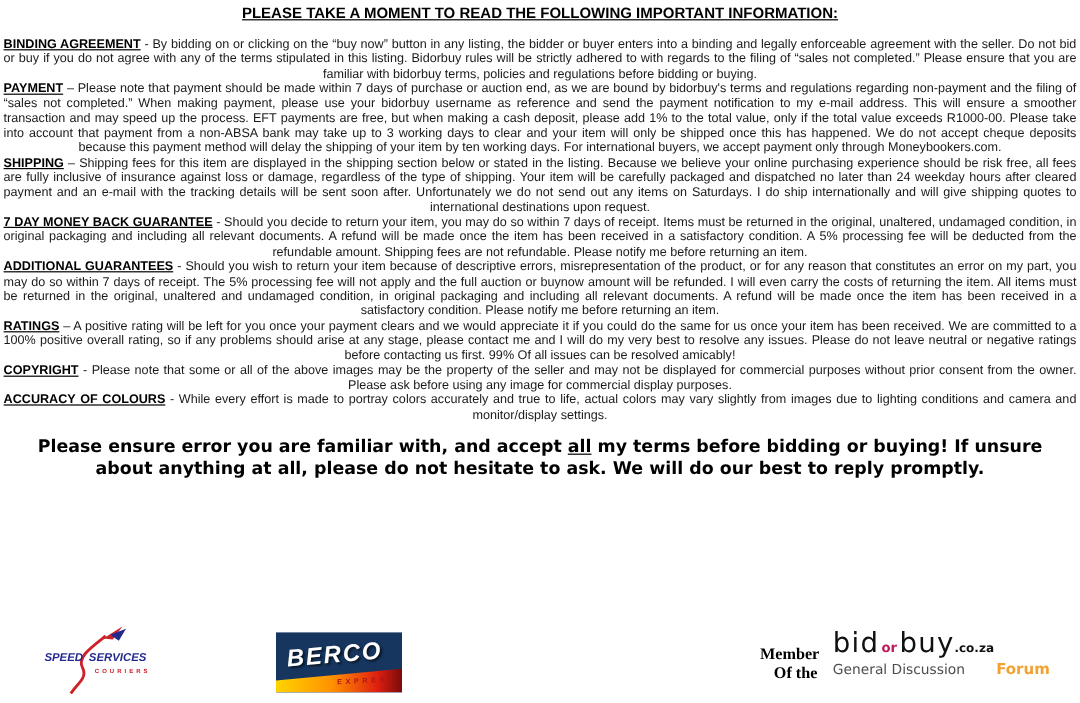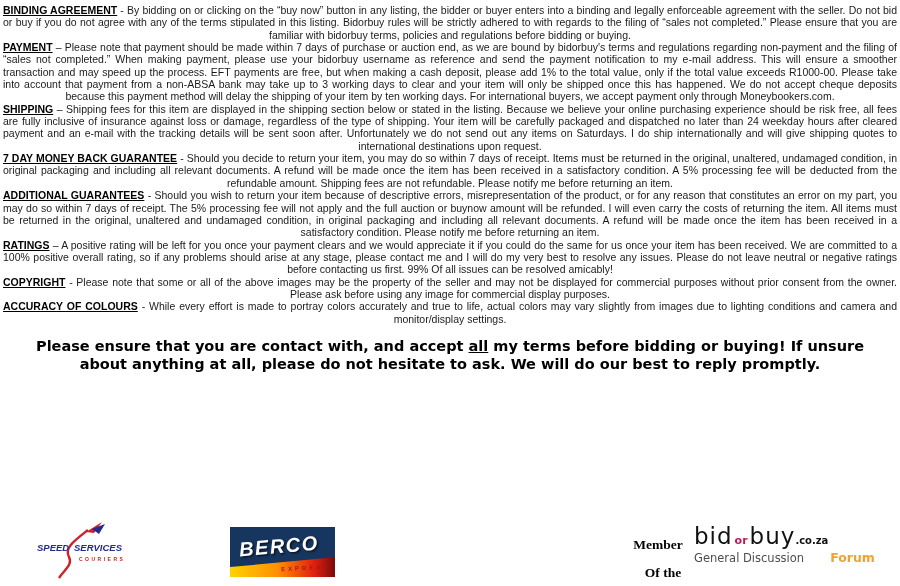--- a/index.html
+++ b/index.html
@@ -69,50 +69,51 @@
     transform:rotate(-3deg);
   }
 
   
   .member {
     position:absolute; left:625px; top:26px; width:66px;
     font-family:"Liberation Serif", serif;
     font-weight:bold; font-size:13.5px; line-height:15.5px;
     color:#000; text-align:center;
   }
-  .member .l2 { padding-left:10px;margin-top:12px; }
+  .member .l2 { padding-left:10px; }
 
   
   .bob { position:absolute; left:694px; top:12px; width:196px; font-family:"DejaVu Sans", sans-serif; }
   .bob-row1 { white-space:nowrap; }
   .bob-big { font-size:23px; font-weight:normal; color:#111; letter-spacing:1px; }
   .bob-or { font-size:11px; font-weight:bold; color:#be185d; padding:0 2px; }
   .bob-tld { font-size:10px; font-weight:bold; color:#111; }
   .bob-row2 { margin-top:-2px; white-space:nowrap; }
   .bob-gd { font-size:11.5px; color:#4d4d4d; }
   .bob-forum { font-size:12.5px; font-weight:bold; color:#f2a233; margin-left:26px; }
 </style>
 </head>
 <body>
 
 <div class="page">
 
+  <h1 class="title">PLEASE TAKE A MOMENT TO READ THE FOLLOWING IMPORTANT INFORMATION:</h1>
 
   <div class="terms">
     <p class="para"><b class="hd">BINDING AGREEMENT</b><span> - </span><span>By bidding on or clicking on the “buy now” button in any listing, the bidder or buyer enters into a binding and legally enforceable agreement with the seller. Do not bid or buy if you do not agree with any of the terms stipulated in this listing. Bidorbuy rules will be strictly adhered to with regards to the filing of “sales not completed.” Please ensure that you are familiar with bidorbuy terms, policies and regulations before bidding or buying.</span></p>
     <p class="para"><b class="hd">PAYMENT</b><span> – </span><span>Please note that payment should be made within 7 days of purchase or auction end, as we are bound by bidorbuy's terms and regulations regarding non-payment and the filing of “sales not completed.”  When making payment, please use your bidorbuy username as reference and send the payment notification to my e-mail address. This will ensure a smoother transaction and may speed up the process. EFT payments are free, but when making a cash deposit, please add 1% to the total value, only if the total value exceeds R1000-00.  Please take into account that payment from a non-ABSA bank may take up to 3 working days to clear and your item will only be shipped once this has happened. We do not accept cheque deposits because this payment method will delay the shipping of your item by ten working days. For international buyers, we accept payment only through Moneybookers.com.</span></p>
     <p class="para"><b class="hd">SHIPPING</b><span> – </span><span>Shipping fees for this item are displayed in the shipping section below or stated in the listing. Because we believe your online purchasing experience should be risk free, all fees are fully inclusive of insurance against loss or damage, regardless of the type of shipping. Your item will be carefully packaged and dispatched no later than 24 weekday hours after cleared payment and an e-mail with the tracking details will be sent soon after. Unfortunately we do not send out any items on Saturdays. I do ship internationally and will give shipping quotes to international destinations upon request.</span></p>
     <p class="para"><b class="hd">7 DAY MONEY BACK GUARANTEE</b><span> - </span><span>Should you decide to return your item, you may do so within 7 days of receipt.  Items must be returned in the original, unaltered, undamaged condition, in original packaging and including all relevant documents. A refund will be made once the item has been received in a satisfactory condition. A 5% processing fee will be deducted from the refundable amount.  Shipping fees are not refundable. Please notify me before returning an item.</span></p>
     <p class="para"><b class="hd">ADDITIONAL GUARANTEES</b><span> - </span><span>Should you wish to return your item because of descriptive errors, misrepresentation of the product, or for any reason that constitutes an error on my part, you may do so within 7 days of receipt. The 5% processing fee will not apply and the full auction or buynow amount will be refunded. I will even carry the costs of returning the item. All items must be returned in the original, unaltered and undamaged condition, in original packaging and including all relevant documents. A refund will be made once the item has been received in a satisfactory condition. Please notify me before returning an item.</span></p>
     <p class="para"><b class="hd">RATINGS</b><span> – </span><span>A positive rating will be left for you once your payment clears and we would appreciate it if you could do the same for us once your item has been received. We are committed to a 100% positive overall rating, so if any problems should arise at any stage, please contact me and I will do my very best to resolve any issues. Please do not leave neutral or negative ratings before contacting us first. 99% Of all issues can be resolved amicably!</span></p>
     <p class="para"><b class="hd">COPYRIGHT</b><span>  - </span><span>Please note that some or all of the above images may be the property of the seller and may not be displayed for commercial purposes without prior consent from the owner. Please ask before using any image for commercial display purposes.</span></p>
     <p class="para"><b class="hd">ACCURACY OF COLOURS</b><span> - </span><span>While every effort is made to portray colors accurately and true to life, actual colors may vary slightly from images due to lighting conditions and camera and monitor/display settings.</span></p>
   </div>
 
-  <p class="footer-msg"><span>Please ensure that you are contact with, and accept </span><span class="u">all</span><span> my terms before bidding or buying! If unsure about anything at all, please do not hesitate to ask.  We will do our best to reply promptly.</span></p>
+  <p class="footer-msg"><span>Please ensure error you are familiar with, and accept </span><span class="u">all</span><span> my terms before bidding or buying! If unsure about anything at all, please do not hesitate to ask.  We will do our best to reply promptly.</span></p>
 
   <div class="logos">
 
     <svg class="speed" viewBox="0 0 92 68" width="92" height="68">
       <path d="M52 15 C38 26, 28 33, 33 42 C37 50, 28 55, 23 63" fill="none" stroke="#cc2229" stroke-width="2.4"></path>
       <polygon points="50,17 66,7 58,18" fill="#cc2229"></polygon>
       <polygon points="56,14 69,9 63,19" fill="#232a8e"></polygon>
       <text x="1" y="36" class="sp-word">SPEED</text>
       <text x="38" y="36" class="sp-word">SERVICES</text>
       <text x="43" y="46" class="sp-cour">COURIERS</text>

